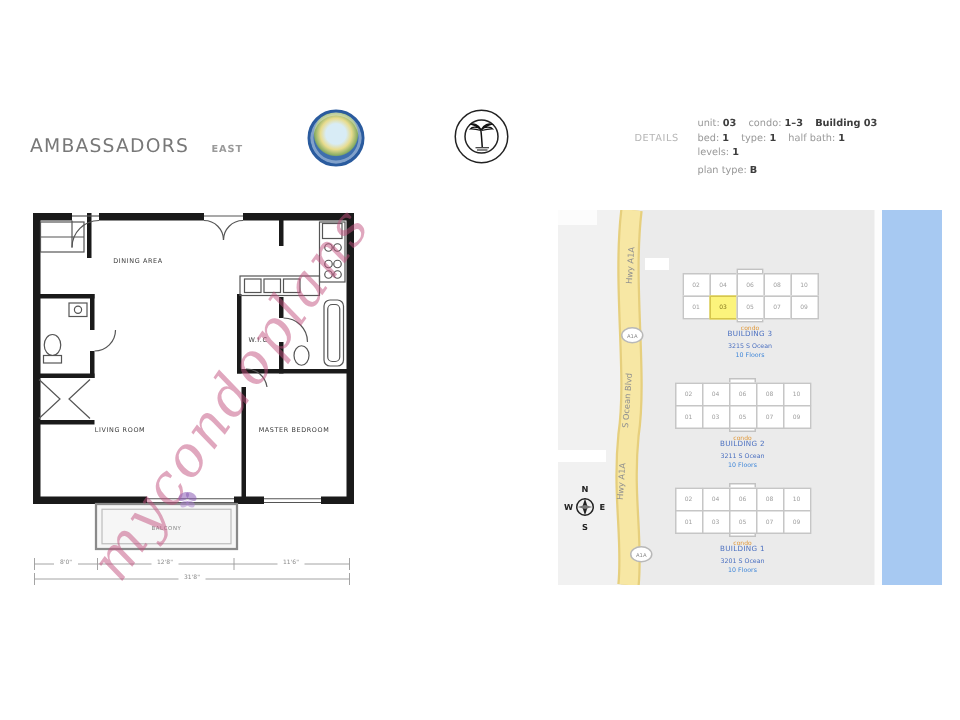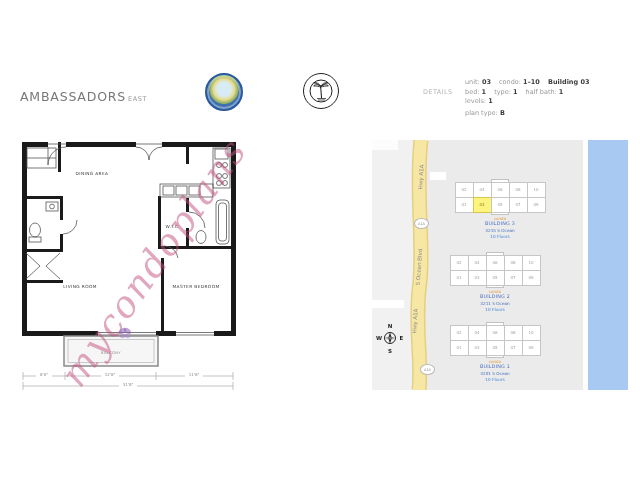--- a/index.html
+++ b/index.html
@@ -1,21 +1,21 @@
 <!DOCTYPE html>
 <html><head>
 <meta charset="utf-8">
 <style>
   html,body{margin:0;padding:0;background:#fff;}
   .page{position:relative;width:640px;height:480px;background:#fff;overflow:hidden;
         font-family:"DejaVu Sans","Liberation Sans",sans-serif;}
 
   
   .title{position:absolute;left:20px;top:89px;font-size:12.5px;color:#787878;letter-spacing:.8px;}
-  .title .suffix{font-size:6.5px;color:#9a9a9a;letter-spacing:.6px;margin-left:2px;}
+  .title .suffix{font-size:6.5px;color:#9a9a9a;letter-spacing:.6px;margin-left:15px;font-weight:bold;}
 
   
   .seal{position:absolute;width:34px;height:34px;border-radius:50%;}
   .seal.town{left:205px;top:73px;border:2px solid #2a5b9e;
     background:radial-gradient(circle at 50% 42%, #d8ecf6 0 26%, #e8dc8e 40%, #86ab62 55%, #3e6fae 58% 100%);
     box-shadow:inset 0 0 0 2px rgba(255,255,255,.35);}
   .seal.county{left:303px;top:73px;border:1.5px solid #222;background:#fff;display:flex;align-items:center;justify-content:center;}
 
   
   .info{position:absolute;left:423px;top:78px;font-size:6.5px;line-height:9.5px;color:#999;}
@@ -81,21 +81,21 @@
                M14.8,10.5 C17.5,8 21.5,8.5 22.5,10 C20,9.8 17,10.5 15,11" stroke="#111" stroke-width=".8" fill="none"></path>
       <path d="M11,22.5 H20 M12,24 H19" stroke="#111" stroke-width=".7"></path>
     </svg>
   </div>
 
   <div class="info">
     <div class="row">
       <span class="lbl"></span>
       <span class="val">
         <span>unit:</span> <b>03</b><span class="sp"></span>
-        <span>condo:</span> <b>1–10</b><span class="sp"></span>
+        <span>condo:</span> <b>1–3</b><span class="sp"></span>
         <b>Building 03</b>
       </span>
     </div>
     <div class="row">
       <span class="lbl">DETAILS</span>
       <span class="val">
         <span>bed:</span> <b>1</b><span class="sp"></span>
         <span>type:</span> <b>1</b><span class="sp"></span>
         <span>half bath:</span> <b>1</b>
       </span>

